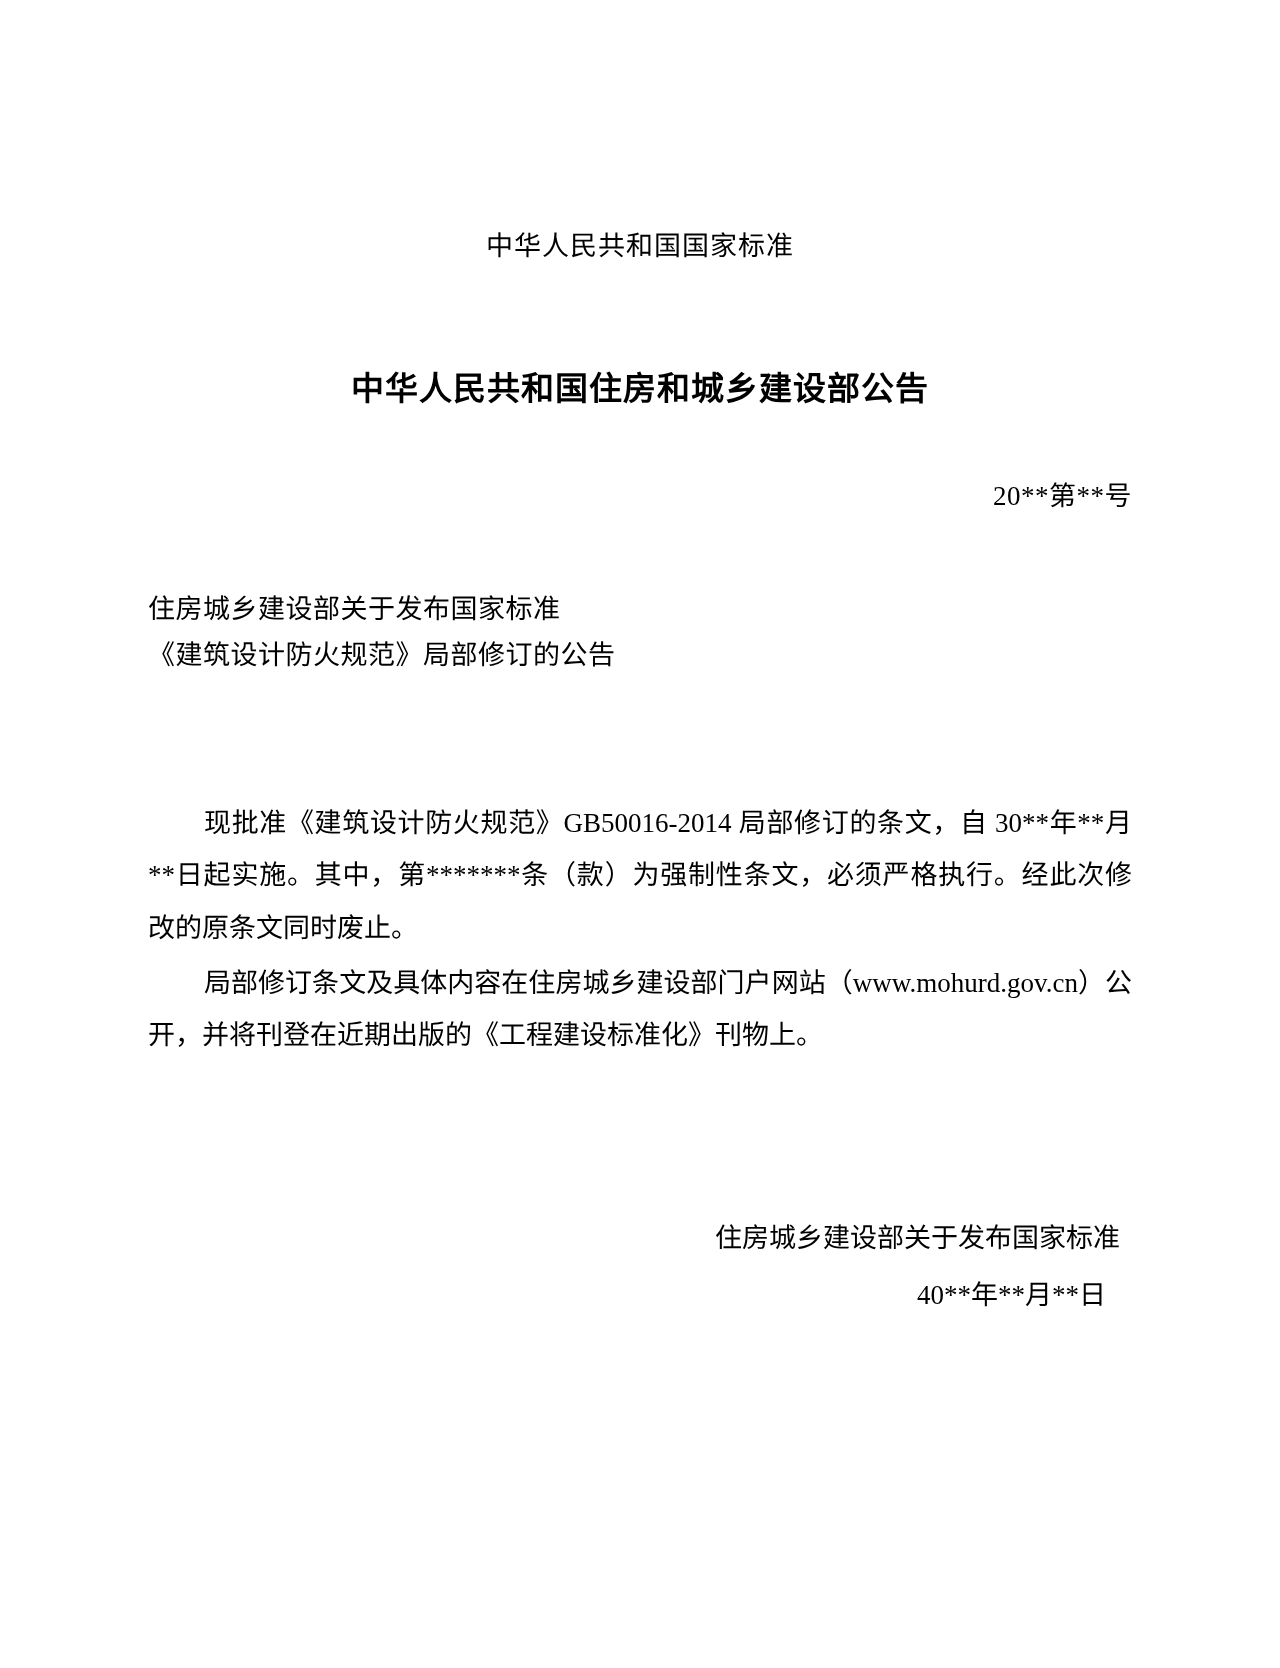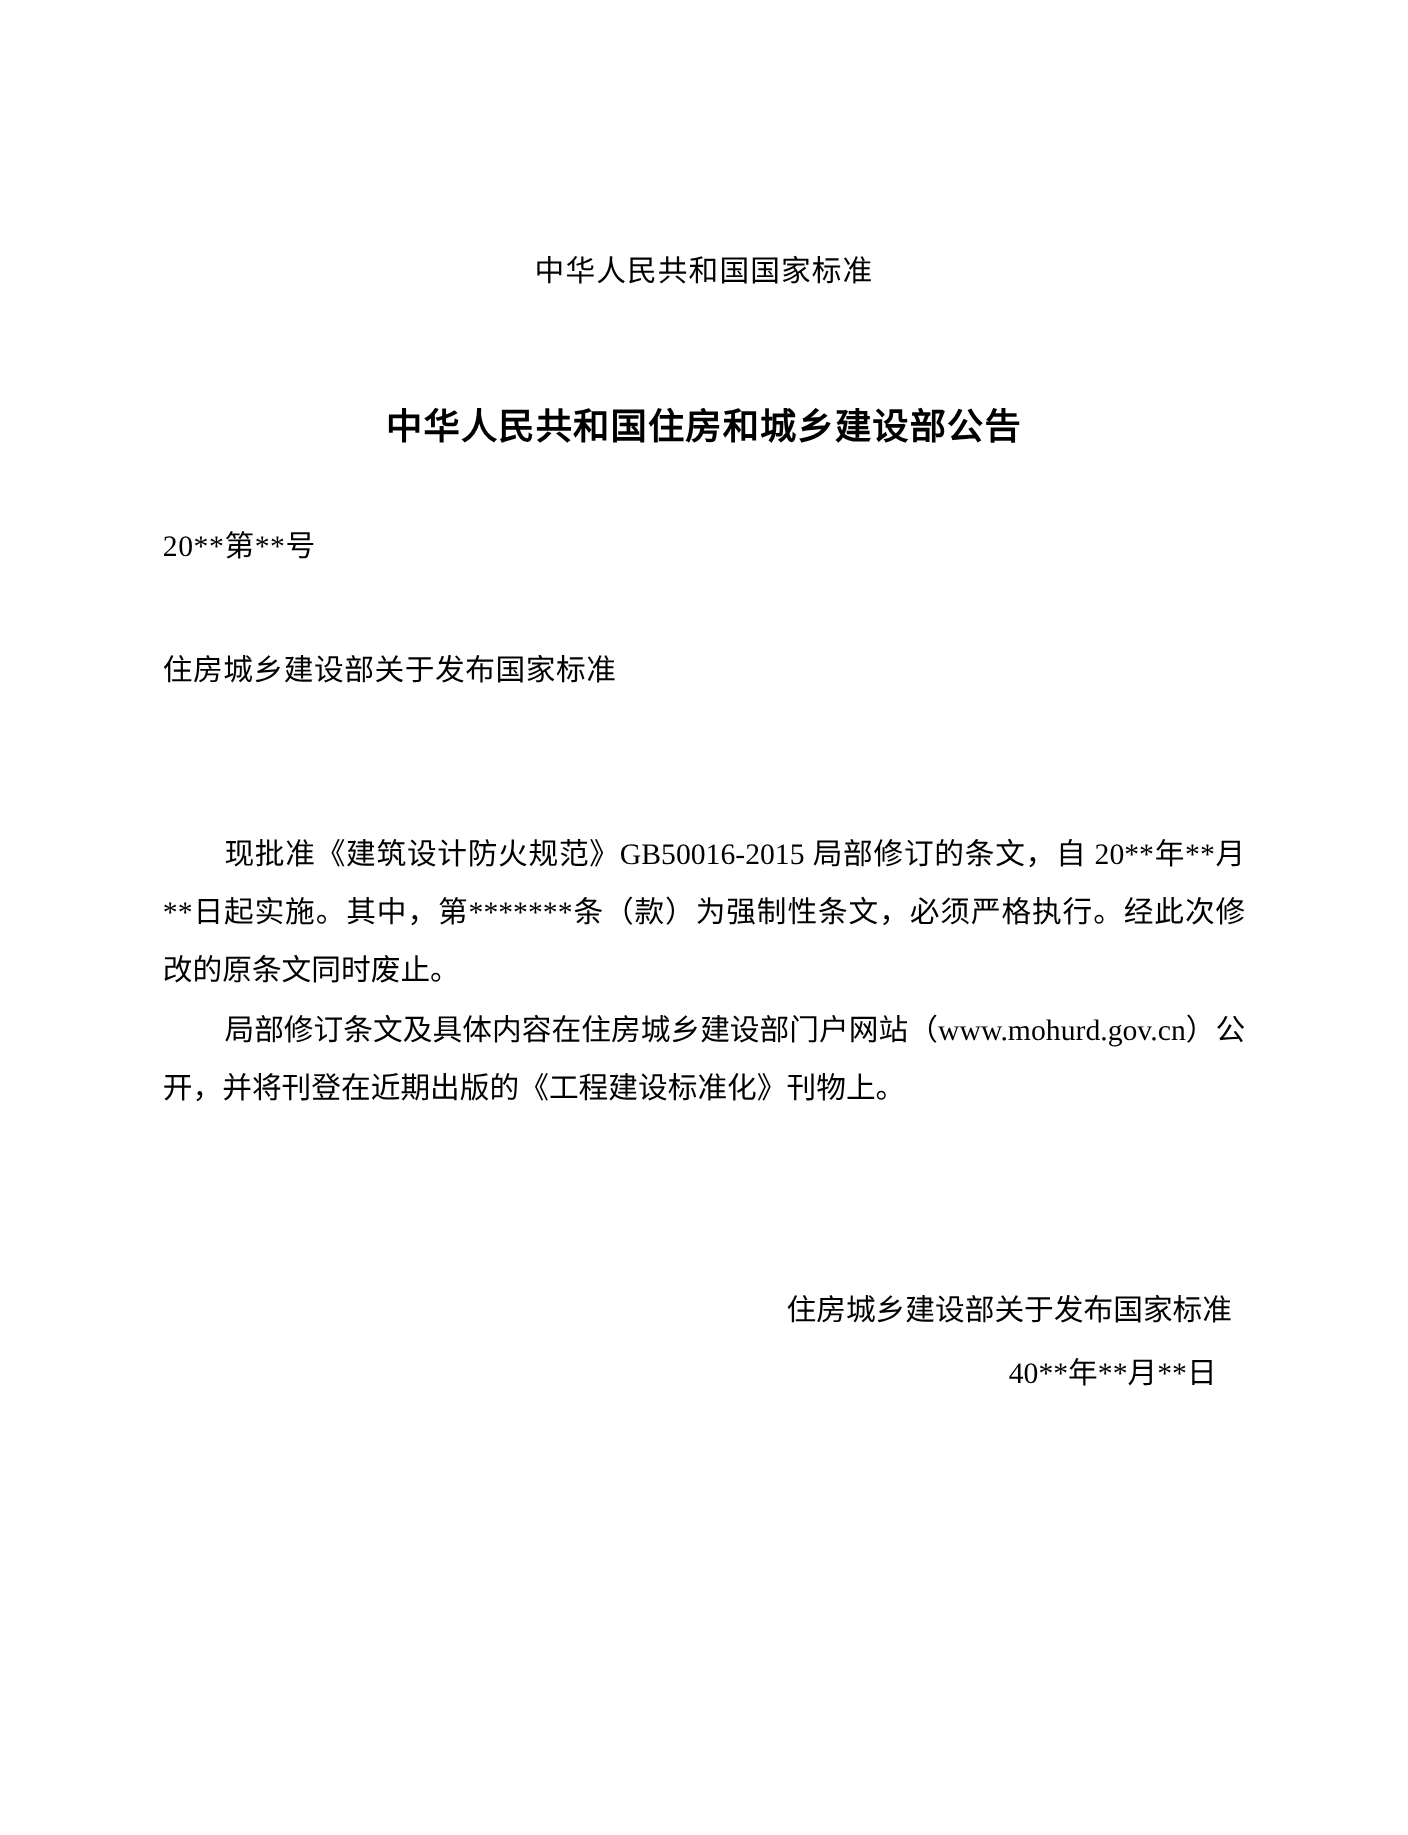--- a/index.html
+++ b/index.html
@@ -36,21 +36,21 @@
     margin-top: 100px;
     text-align: center;
     font-size: 33px;
     font-weight: bold;
     letter-spacing: 1px;
     line-height: 1.4;
   }
 
   .doc-number {
     margin-top: 66px;
-    text-align: left;
+    text-align: right;
     font-size: 27px;
     letter-spacing: 0.5px;
     line-height: 1.4;
   }
 
   .doc-subtitle {
     margin-top: 70px;
     font-size: 27px;
     line-height: 1.72;
     letter-spacing: 0.5px;
@@ -98,24 +98,25 @@
   <div class="content">
 
     <div class="doc-standard-line">中华人民共和国国家标准</div>
 
     <div class="doc-main-title">中华人民共和国住房和城乡建设部公告</div>
 
     <div class="doc-number">20**第**号</div>
 
     <div class="doc-subtitle">
       <div>住房城乡建设部关于发布国家标准</div>
+      <div>《建筑设计防火规范》局部修订的公告</div>
     </div>
 
     <div class="body-block">
-      <p class="para">现批准《建筑设计防火规范》GB50016-2015 局部修订的条文，自 20**年**月**日起实施。其中，第*******条（款）为强制性条文，必须严格执行。经此次修改的原条文同时废止。</p>
+      <p class="para">现批准《建筑设计防火规范》GB50016-2014 局部修订的条文，自 30**年**月**日起实施。其中，第*******条（款）为强制性条文，必须严格执行。经此次修改的原条文同时废止。</p>
       <p class="para spread">局部修订条文及具体内容在住房城乡建设部门户网站（www.mohurd.gov.cn）公开，并将刊登在近期出版的《工程建设标准化》刊物上。</p>
     </div>
 
     <div class="signature">
       <div>住房城乡建设部关于发布国家标准</div>
       <div class="sig-date">40**年**月**日</div>
     </div>
 
   </div>
 </div>

